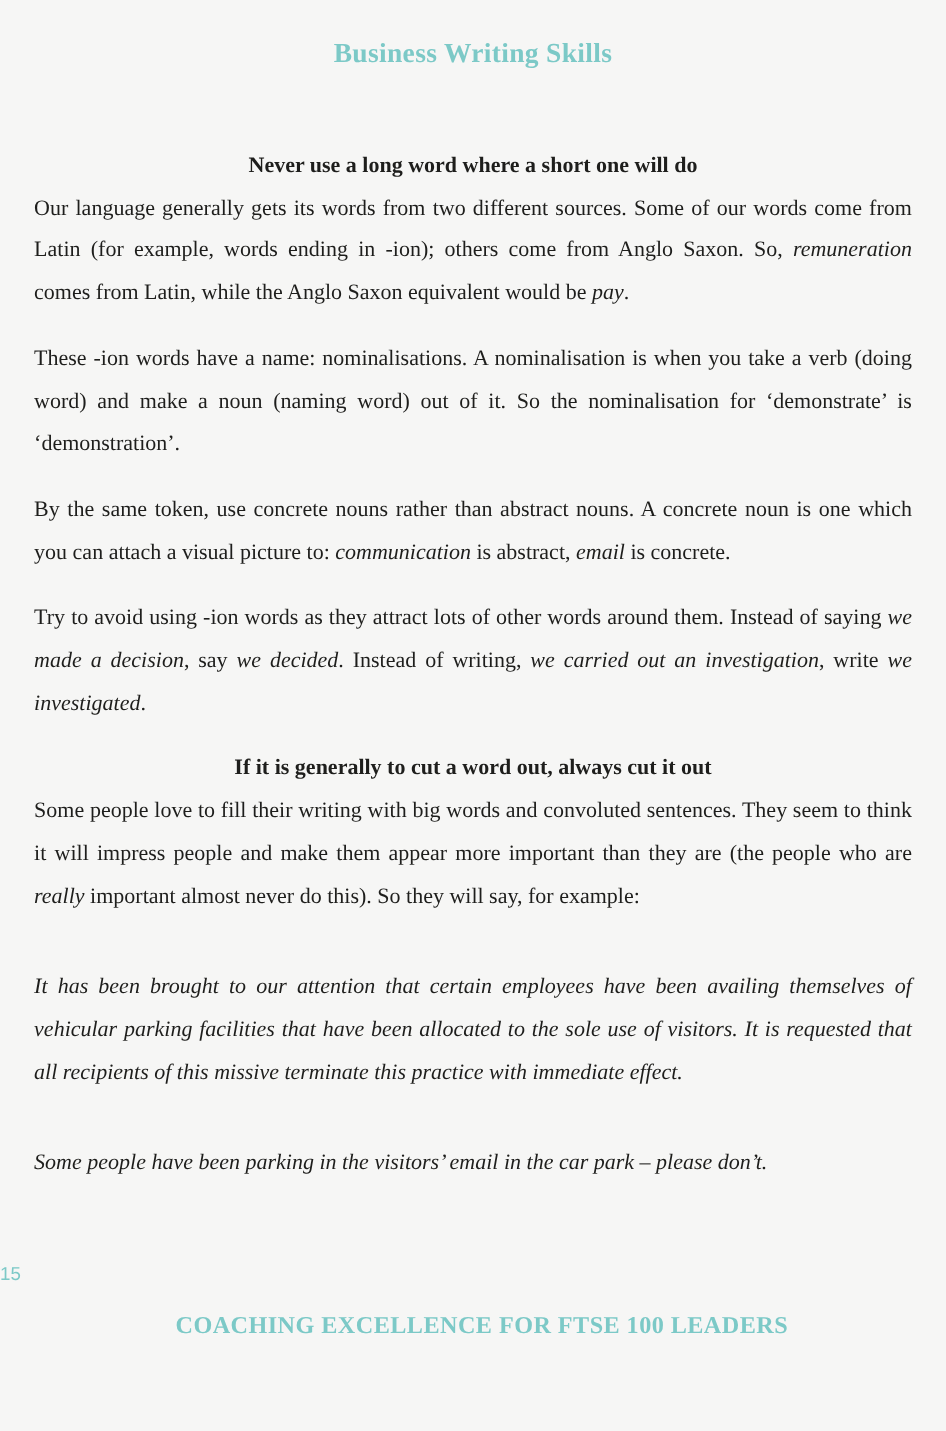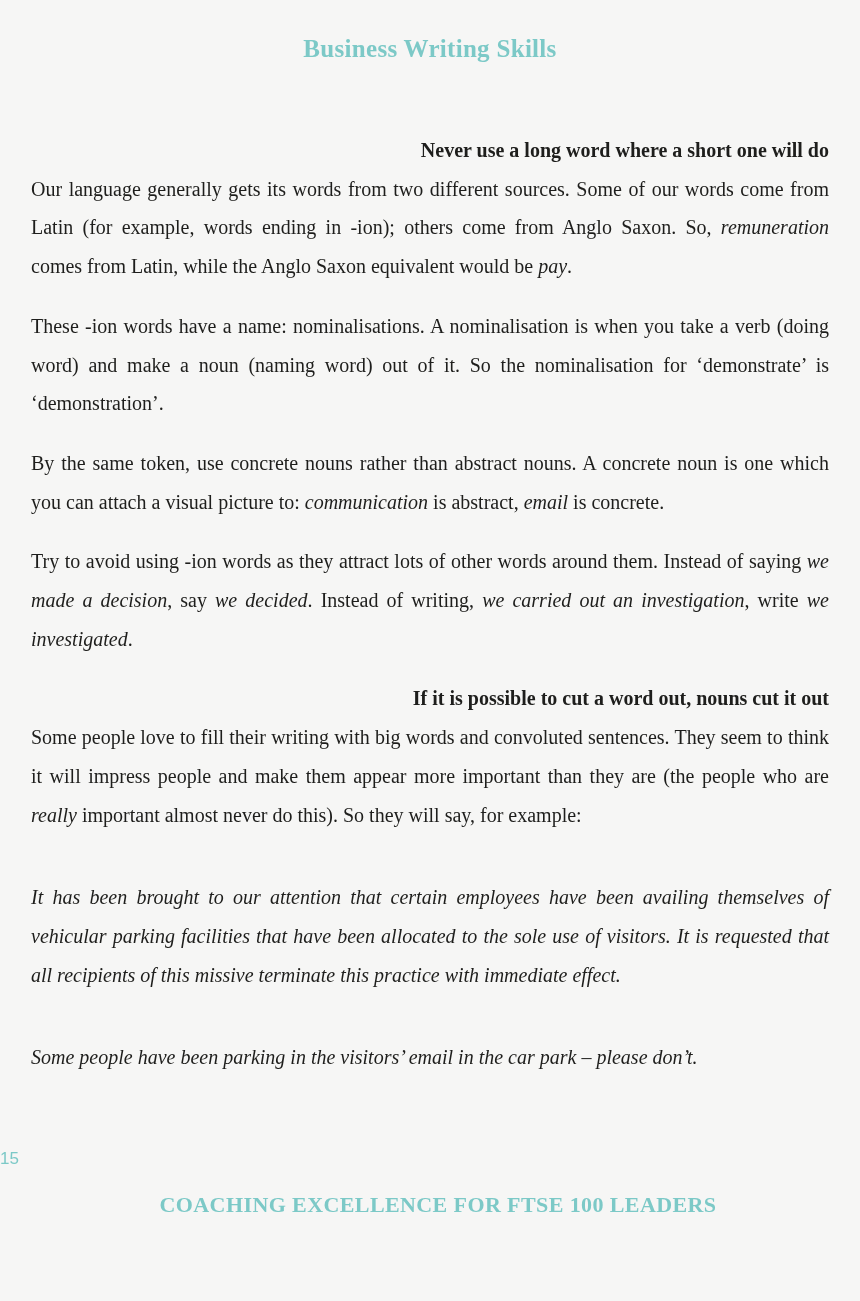--- a/index.html
+++ b/index.html
@@ -40,21 +40,21 @@
     width: 798px;
     font-size: 20px;
     line-height: 38.7px;
     text-align: justify;
   }
 
   .section-heading {
     font-size: 20px;
     font-weight: bold;
     margin: 0;
-    text-align: right;
+    text-align: center;
     line-height: 38.7px;
   }
 
   .paras p {
     margin: 0 0 21px 0;
   }
   .paras p.all-italic { font-style: italic; margin-top: 44px; }
   .it { font-style: italic; }
 
   .page-number {
@@ -96,21 +96,21 @@
       <h3 class="section-heading">Never use a long word where a short one will do</h3>
       <div class="paras">
           <p><span>Our language generally gets its words from two different sources. Some of our words come from Latin (for example, words ending in -ion); others come from Anglo Saxon. So, </span><span class="it">remuneration</span><span> comes from Latin, while the Anglo Saxon equivalent would be </span><span class="it">pay</span><span>.</span></p>
           <p><span>These -ion words have a name: nominalisations. A nominalisation is when you take a verb (doing word) and make a noun (naming word) out of it. So the nominalisation for ‘demonstrate’ is ‘demonstration’.</span></p>
           <p><span>By the same token, use concrete nouns rather than abstract nouns. A concrete noun is one which you can attach a visual picture to: </span><span class="it">communication</span><span> is abstract, </span><span class="it">email</span><span> is concrete.</span></p>
           <p><span>Try to avoid using -ion words as they attract lots of other words around them. Instead of saying </span><span class="it">we made a decision</span><span>, say </span><span class="it">we decided</span><span>. Instead of writing, </span><span class="it">we carried out an investigation</span><span>, write </span><span class="it">we investigated</span><span>.</span></p>
         </div>
     </section>
 
     <section>
-      <h3 class="section-heading">If it is possible to cut a word out, nouns cut it out</h3>
+      <h3 class="section-heading">If it is generally to cut a word out, always cut it out</h3>
       <div class="paras">
           <p><span>Some people love to fill their writing with big words and convoluted sentences. They seem to think it will impress people and make them appear more important than they are (the people who are </span><span class="it">really</span><span> important almost never do this). So they will say, for example:</span></p>
           <p class="all-italic"><span class="it">It has been brought to our attention that certain employees have been availing themselves of vehicular parking facilities that have been allocated to the sole use of visitors. It is requested that all recipients of this missive terminate this practice with immediate effect.</span></p>
           <p class="all-italic"><span class="it">Some people have been parking in the visitors’ email in the car park – please don’t.</span></p>
         </div>
     </section>
 
   </div>
 
   <div class="page-number">15</div>

